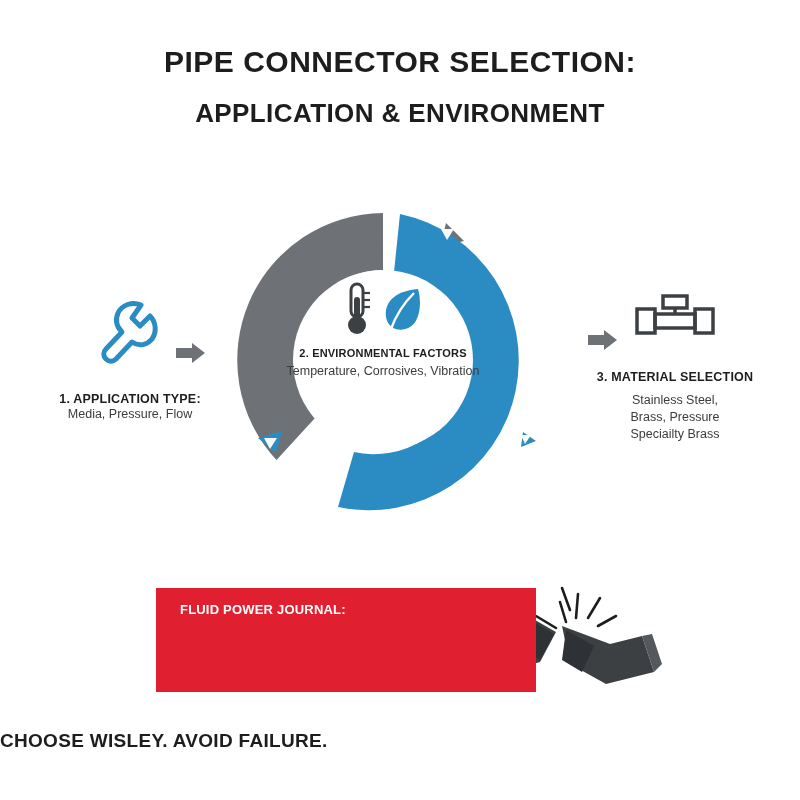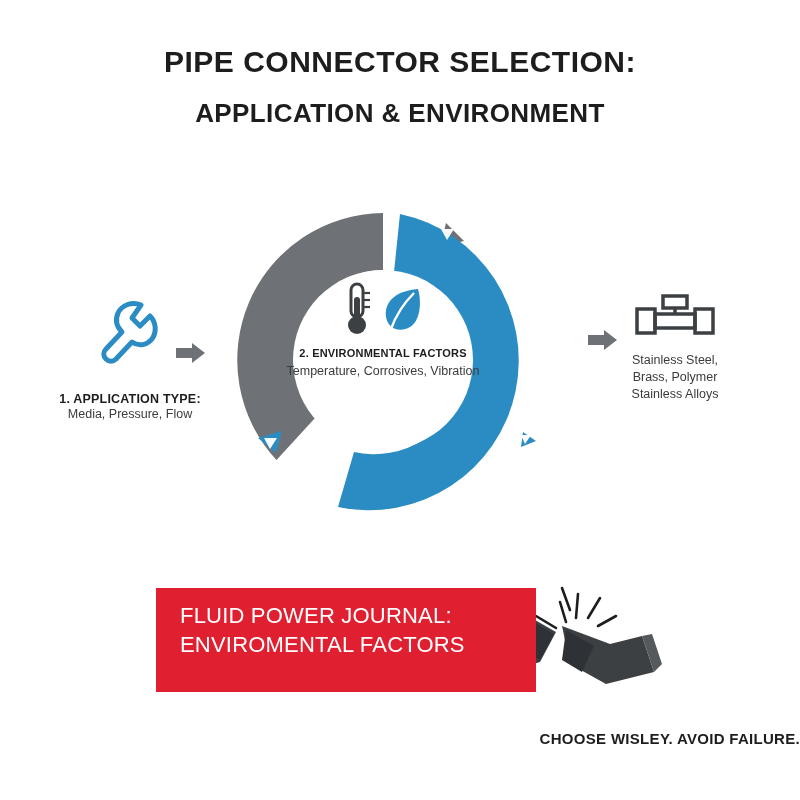--- a/index.html
+++ b/index.html
@@ -124,20 +124,21 @@
   .step-right .icon-wrap {
     height: 62px;
     display: flex;
     align-items: center;
     justify-content: center;
   }
   .step-right .step-label {
     margin-top: 18px;
   }
   .step-right .step-sub {
+    margin-top: 8px;
   }
 
   
   .arrow-left {
     position: absolute;
     left: 176px;
     top: 343px;
   }
   .arrow-right {
     position: absolute;
@@ -150,22 +151,22 @@
     position: absolute;
     left: 156px;
     top: 588px;
     width: 380px;
     height: 104px;
     background: #e02030;
   }
   .banner-text {
     padding: 13px 0 0 24px;
     color: #ffffff;
-    font-weight: normal;
-    font-size: 22px;
+    font-weight: bold;
+    font-size: 13px;
     line-height: 1.32;
     letter-spacing: 0.2px;
   }
   .banner-line {
     display: block;
     white-space: nowrap;
   }
   .broken-pipe {
     position: absolute;
     left: 470px;
@@ -173,22 +174,22 @@
     width: 200px;
     height: 120px;
   }
 
   
   .footer {
     position: absolute;
     left: 0;
     top: 730px;
     width: 800px;
-    text-align: right;
-    font-size: 15px;
+    text-align: left;
+    font-size: 19px;
     font-weight: bold;
     color: #1d1d1d;
     letter-spacing: 0.3px;
   }
 </style>
 </head>
 <body>
 
 <div class="canvas">
 
@@ -277,24 +278,25 @@
   <div class="step-right">
     <div class="icon-wrap">
       <svg width="84" height="58" viewBox="0 0 84 58" aria-hidden="true">
         <rect x="4" y="17" width="18" height="24" fill="none" stroke="#3C4043" stroke-width="3.5"></rect>
         <rect x="62" y="17" width="18" height="24" fill="none" stroke="#3C4043" stroke-width="3.5"></rect>
         <rect x="22" y="22" width="40" height="14" fill="none" stroke="#3C4043" stroke-width="3.5"></rect>
         <rect x="30" y="4" width="24" height="12" fill="none" stroke="#3C4043" stroke-width="3.5"></rect>
         <line x1="42" y1="16" x2="42" y2="22" stroke="#3C4043" stroke-width="3.5"></line>
       </svg>
     </div>
+    <div class="step-label">3. MATERIAL SELECTION</div>
     <div class="step-sub">
       <span>Stainless Steel,</span><br>
-      <span>Brass, Polymer</span><br>
-      <span>Stainless Alloys</span>
+      <span>Brass, Pressure</span><br>
+      <span>Speciailty Brass</span>
     </div>
   </div>
 
   <div class="broken-pipe">
     <svg width="200" height="120" viewBox="0 0 200 120" aria-hidden="true">
 
       <g>
         <path d="M8 56 L58 36 L86 52 L70 82 L22 96 Z" fill="#3C4043"></path>
         <path d="M8 56 L22 96 L10 92 L2 62 Z" fill="#55595E"></path>
         <path d="M60 40 L84 54 L70 80 L50 68 Z" fill="#2E3135"></path>
@@ -313,19 +315,18 @@
         <path d="M86 48 L66 36"></path>
         <path d="M128 46 L146 36"></path>
         <path d="M100 30 L92 8"></path>
       </g>
     </svg>
   </div>
 
   <div class="banner">
     <div class="banner-text">
       <span class="banner-line">FLUID POWER JOURNAL:</span>
-      <span class="banner-line">ENVIROMENTAL FACTORS</span>
     </div>
   </div>
 
   <div class="footer">CHOOSE WISLEY. AVOID FAILURE.</div>
 
 </div>
 
 </body></html>

